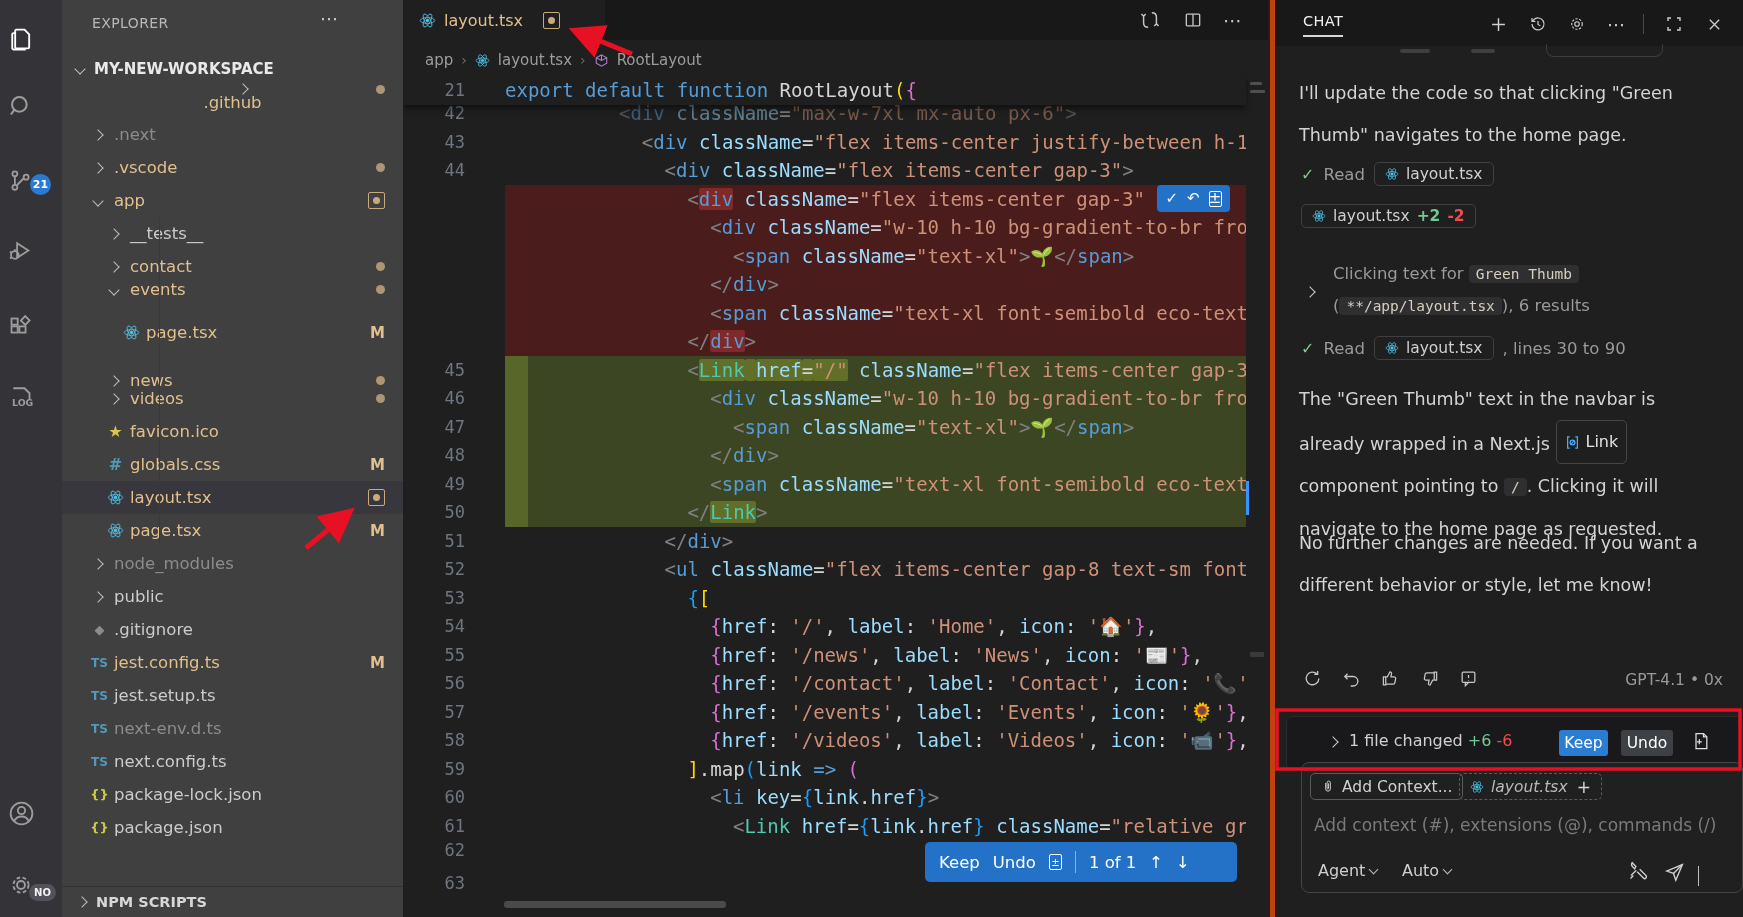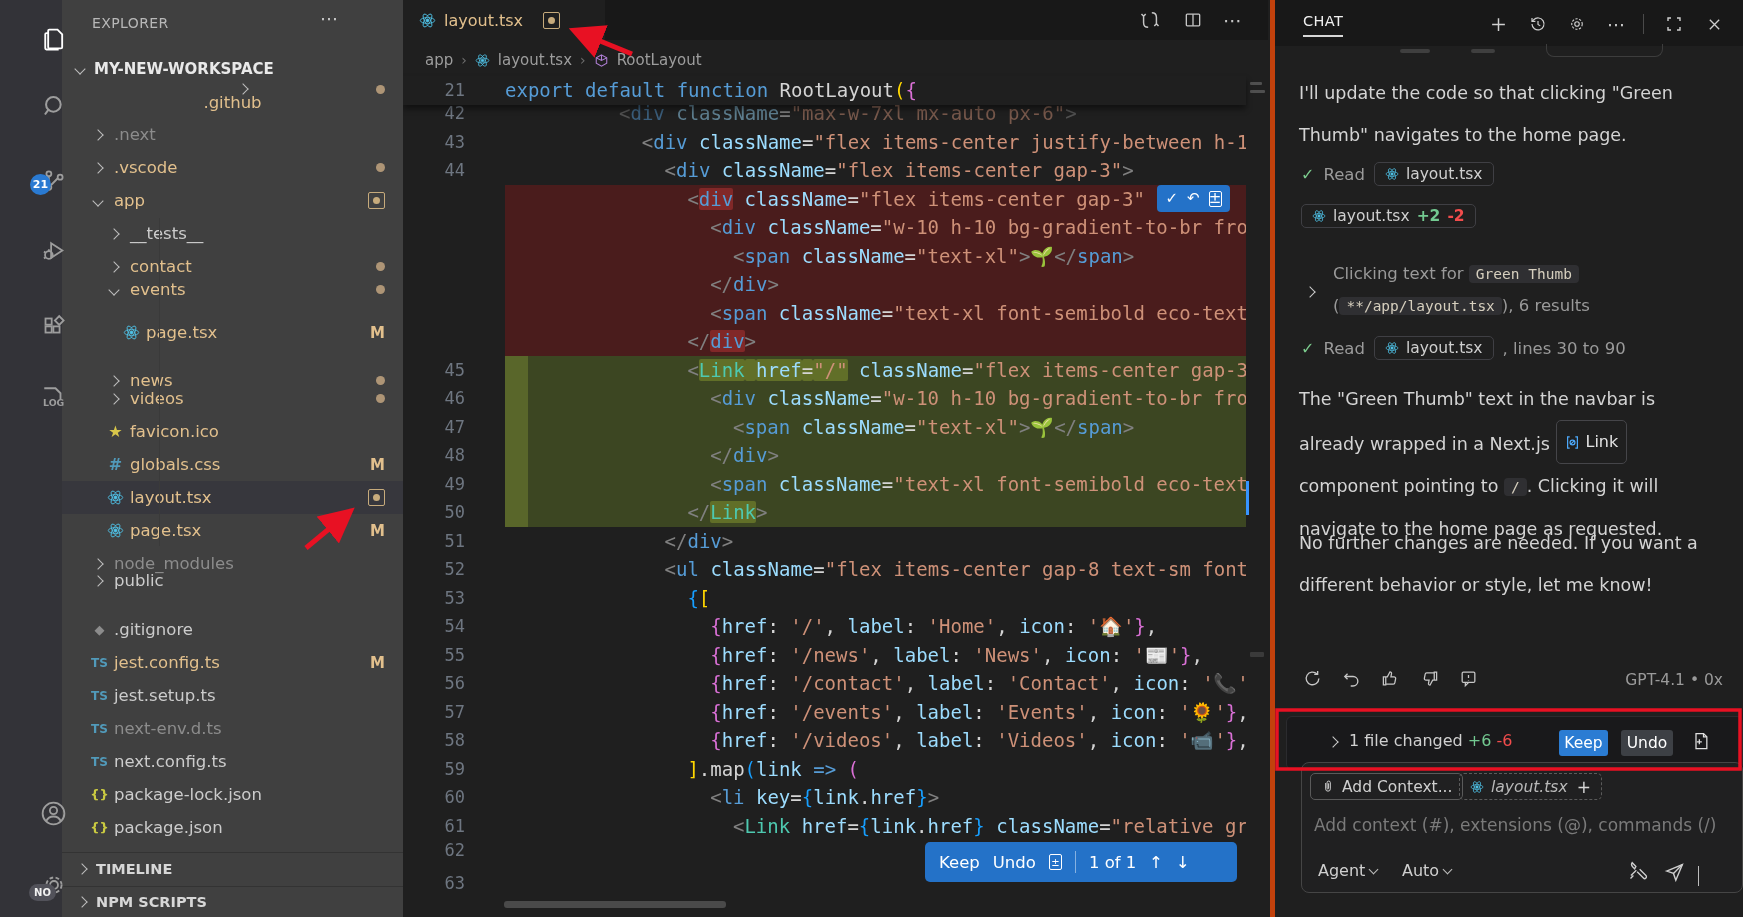--- a/index.html
+++ b/index.html
@@ -1,21 +1,21 @@
 <!DOCTYPE html>
 <html><head>
 <meta charset="utf-8">
 <style>
   *{margin:0;padding:0;box-sizing:border-box}
   html,body{width:1743px;height:917px;overflow:hidden;background:#1f1f1f;font-family:"DejaVu Sans",sans-serif}
   #stage{position:relative;width:1743px;height:917px;background:#1f1f1f}
 
   
   .abar{position:absolute;left:0;top:0;width:62px;height:917px;background:#333338;z-index:4}
-  .abar .aicon{position:absolute;left:20px;width:48px;height:48px;display:flex;align-items:center;justify-content:flex-end;color:#9d9d9d;cursor:pointer}
+  .abar .aicon{position:absolute;left:7px;width:48px;height:48px;display:flex;align-items:center;justify-content:flex-start;color:#9d9d9d;cursor:pointer}
   .abar .aicon.active{color:#fff}
   .abar .abadge{position:absolute;left:30px;top:174px;width:21px;height:21px;border-radius:50%;background:#2a7ad2;color:#fff;font-size:11px;font-weight:bold;display:flex;align-items:center;justify-content:center;z-index:5}
   .abar .nobadge{position:absolute;left:29px;top:884px;min-width:27px;height:17px;border-radius:9px;background:#52525a;color:#f1f1f1;font-size:10px;font-weight:bold;display:flex;align-items:center;justify-content:center;padding:0 5px;z-index:5}
 
   
   .sidebar{position:absolute;left:62px;top:0;width:341px;height:917px;background:#404040;color:#cccccc;z-index:2}
   .exp-head{position:absolute;left:0;top:0;width:100%;height:44px}
   .exp-title{position:absolute;left:30px;top:15px;font-size:14px;letter-spacing:.4px;color:#b8b8b8}
   .exp-dots{position:absolute;left:258px;top:8px;font-size:18px;color:#cccccc;cursor:pointer}
   .tree{position:absolute;left:0;top:52px;width:100%}
@@ -332,21 +332,21 @@
           <span class="badge-area">
             <span class="mchar">M</span>
           </span>
         </div>
         <div class="trow" style="top: 495px;">
           <span style="width: 52px; flex: 0 0 auto; display: flex; justify-content: flex-end; align-items: center;">
             <span class="chev r" style="margin-right: 12px;"></span>
           </span>
           <span class="tlabel col-dim">node_modules</span>
         </div>
-        <div class="trow" style="top: 512px;">
+        <div class="trow" style="top: 528px;">
           <span style="width: 52px; flex: 0 0 auto; display: flex; justify-content: flex-end; align-items: center;">
             <span class="chev r" style="margin-right: 12px;"></span>
           </span>
           <span class="tlabel col-std">public</span>
         </div>
         <div class="trow" style="top: 561px;">
           <span style="width: 52px; flex: 0 0 auto; display: flex; justify-content: flex-end; align-items: center;">
             <span class="ticon" style="margin-right: 5px;">
               <span style="color:#8c8c8c;font-size:13px">◆</span>
             </span>
@@ -399,24 +399,20 @@
         <div class="trow" style="top: 759px;">
           <span style="width: 52px; flex: 0 0 auto; display: flex; justify-content: flex-end; align-items: center;">
             <span class="ticon" style="margin-right: 5px;">
               <span style="color:#cbcb41;font-size:13px;font-weight:bold">{}</span>
             </span>
           </span>
           <span class="tlabel col-std">package.json</span>
         </div>
       </div>
     <div class="guide"></div>
-    <div class="sect" style="top:852px">
-      <span class="chev r" style="margin:0 10px 0 16px"></span>
-        <span class="tlabel">TIMELINE</span>
-    </div>
     <div class="sect" style="top:886px;height:31px">
       <span class="chev r" style="margin:0 10px 0 16px"></span>
         <span class="tlabel">NPM SCRIPTS</span>
     </div>
   </div>
 
   <div class="editor">
     <div class="tabbar">
       <div class="tab">
         <svg width="17" height="17" viewBox="0 0 20 20" fill="none" stroke="#4fc3e8" stroke-width="1">

